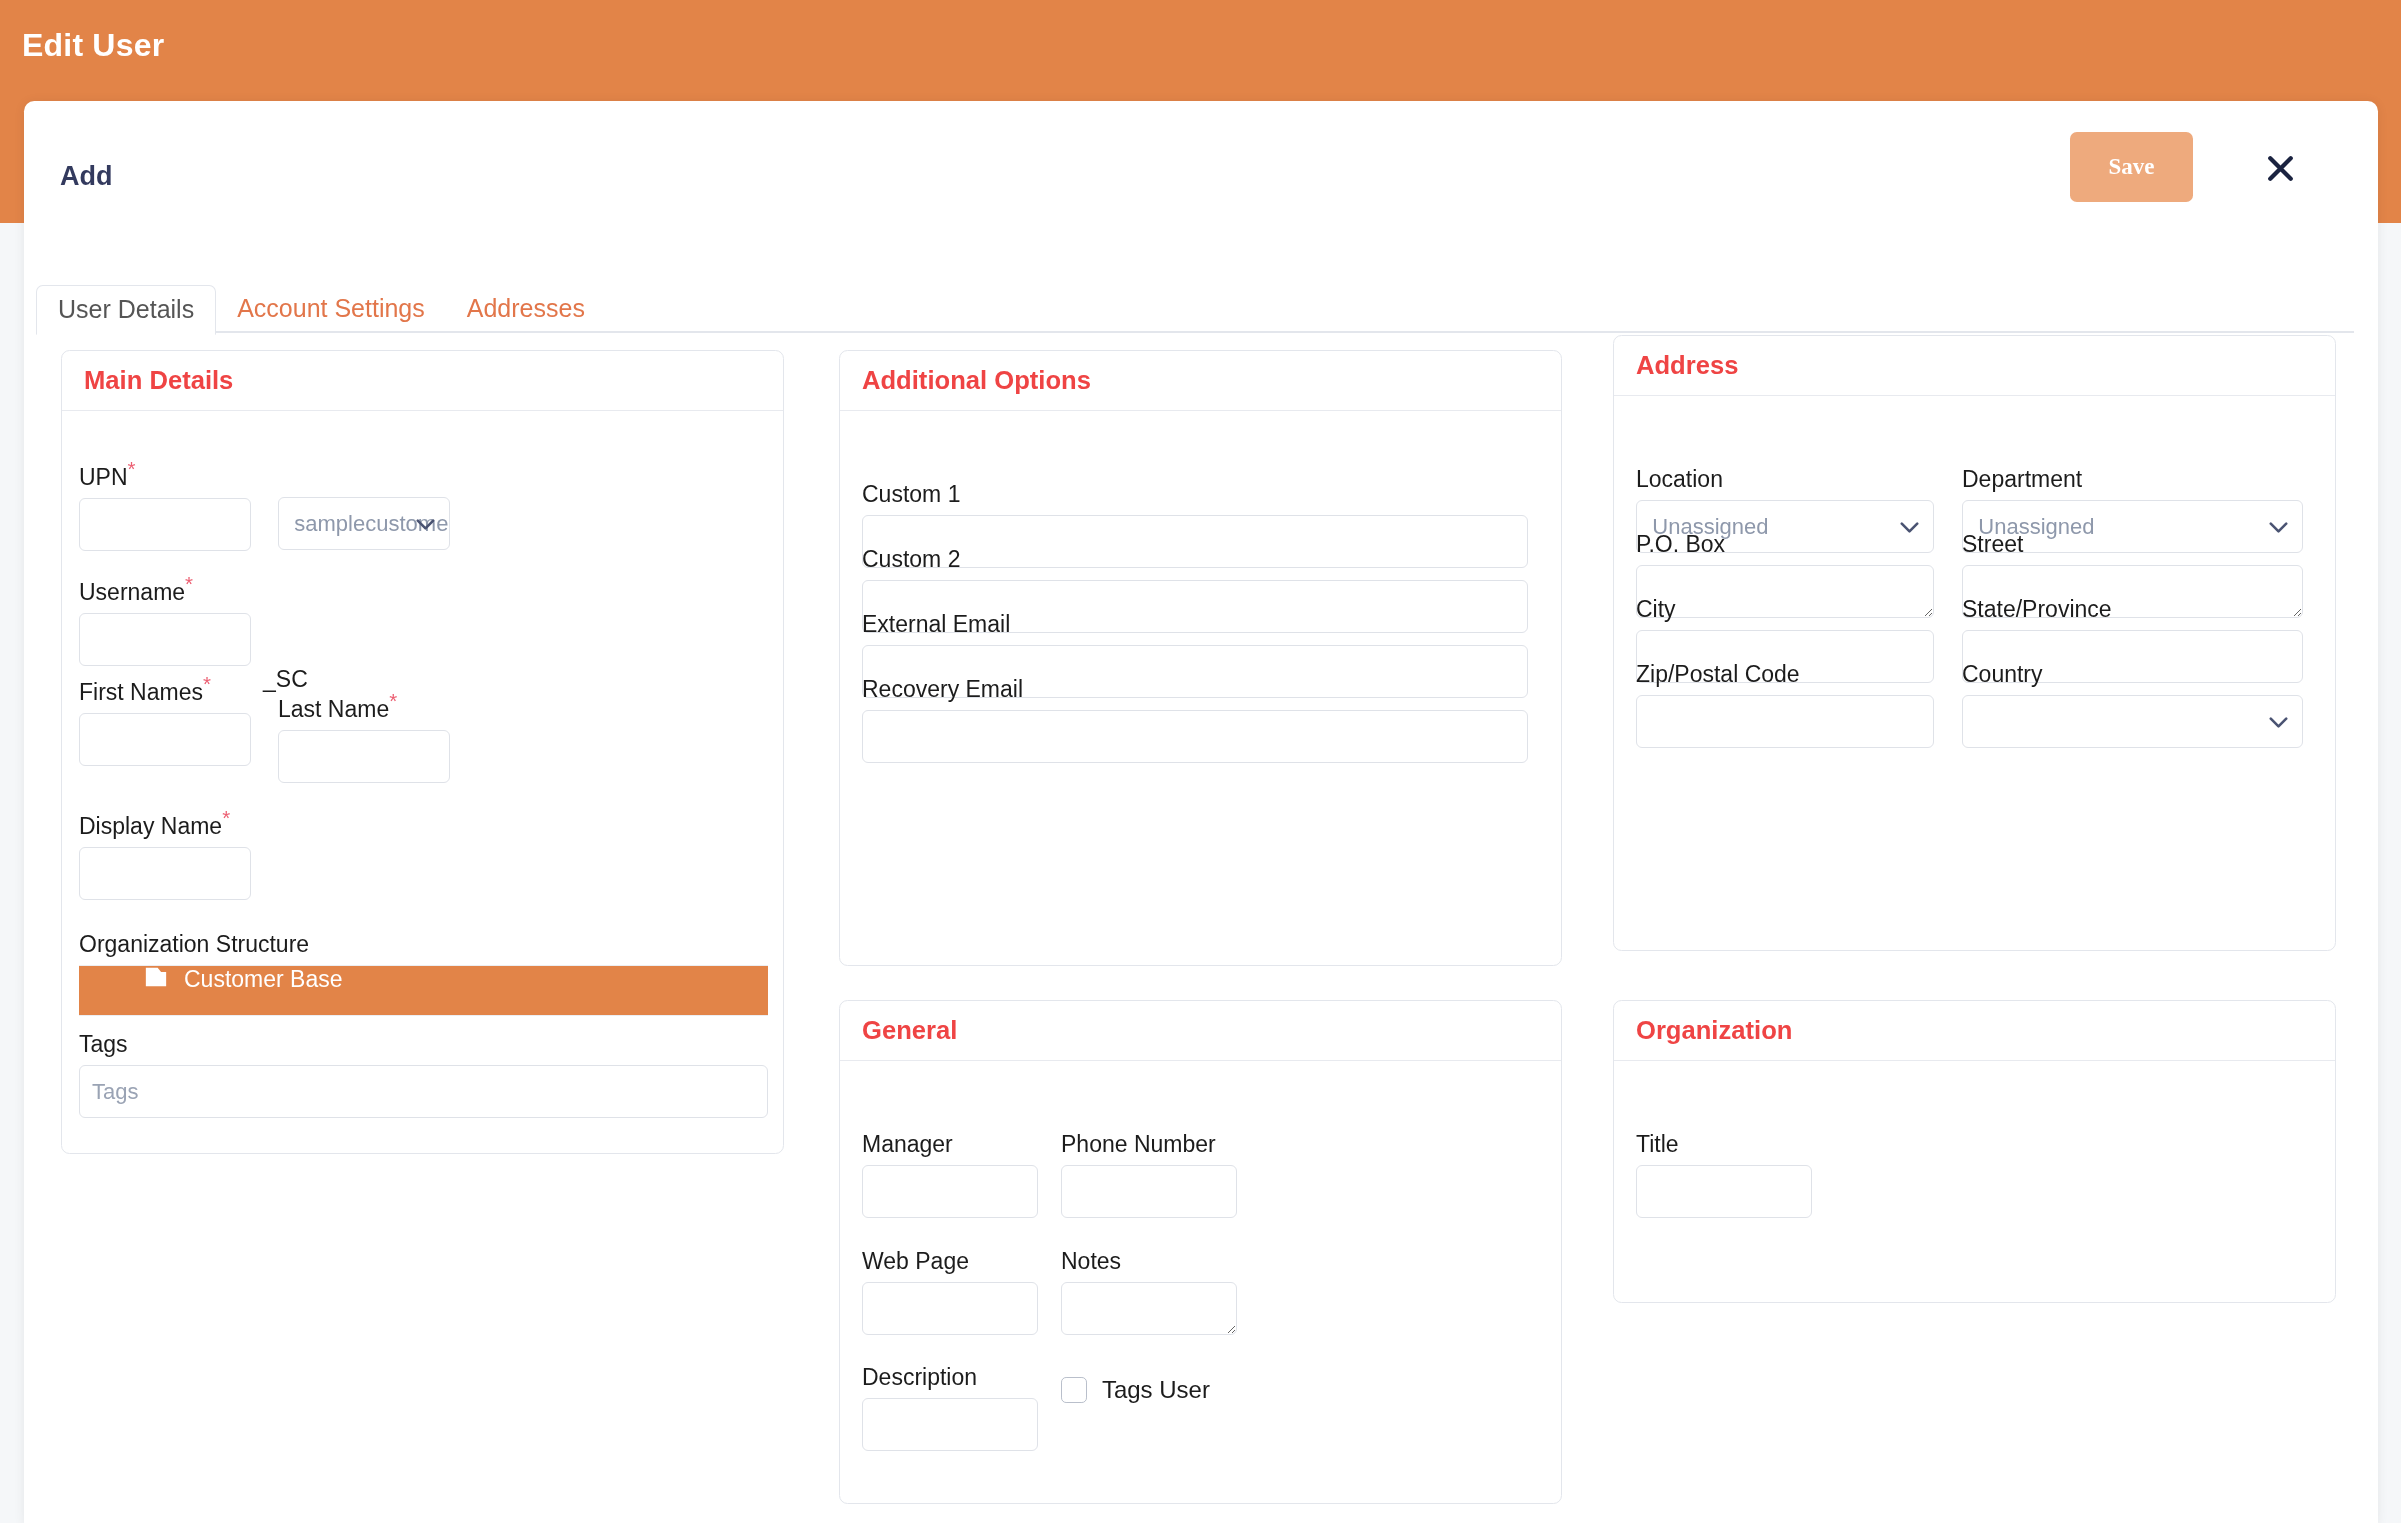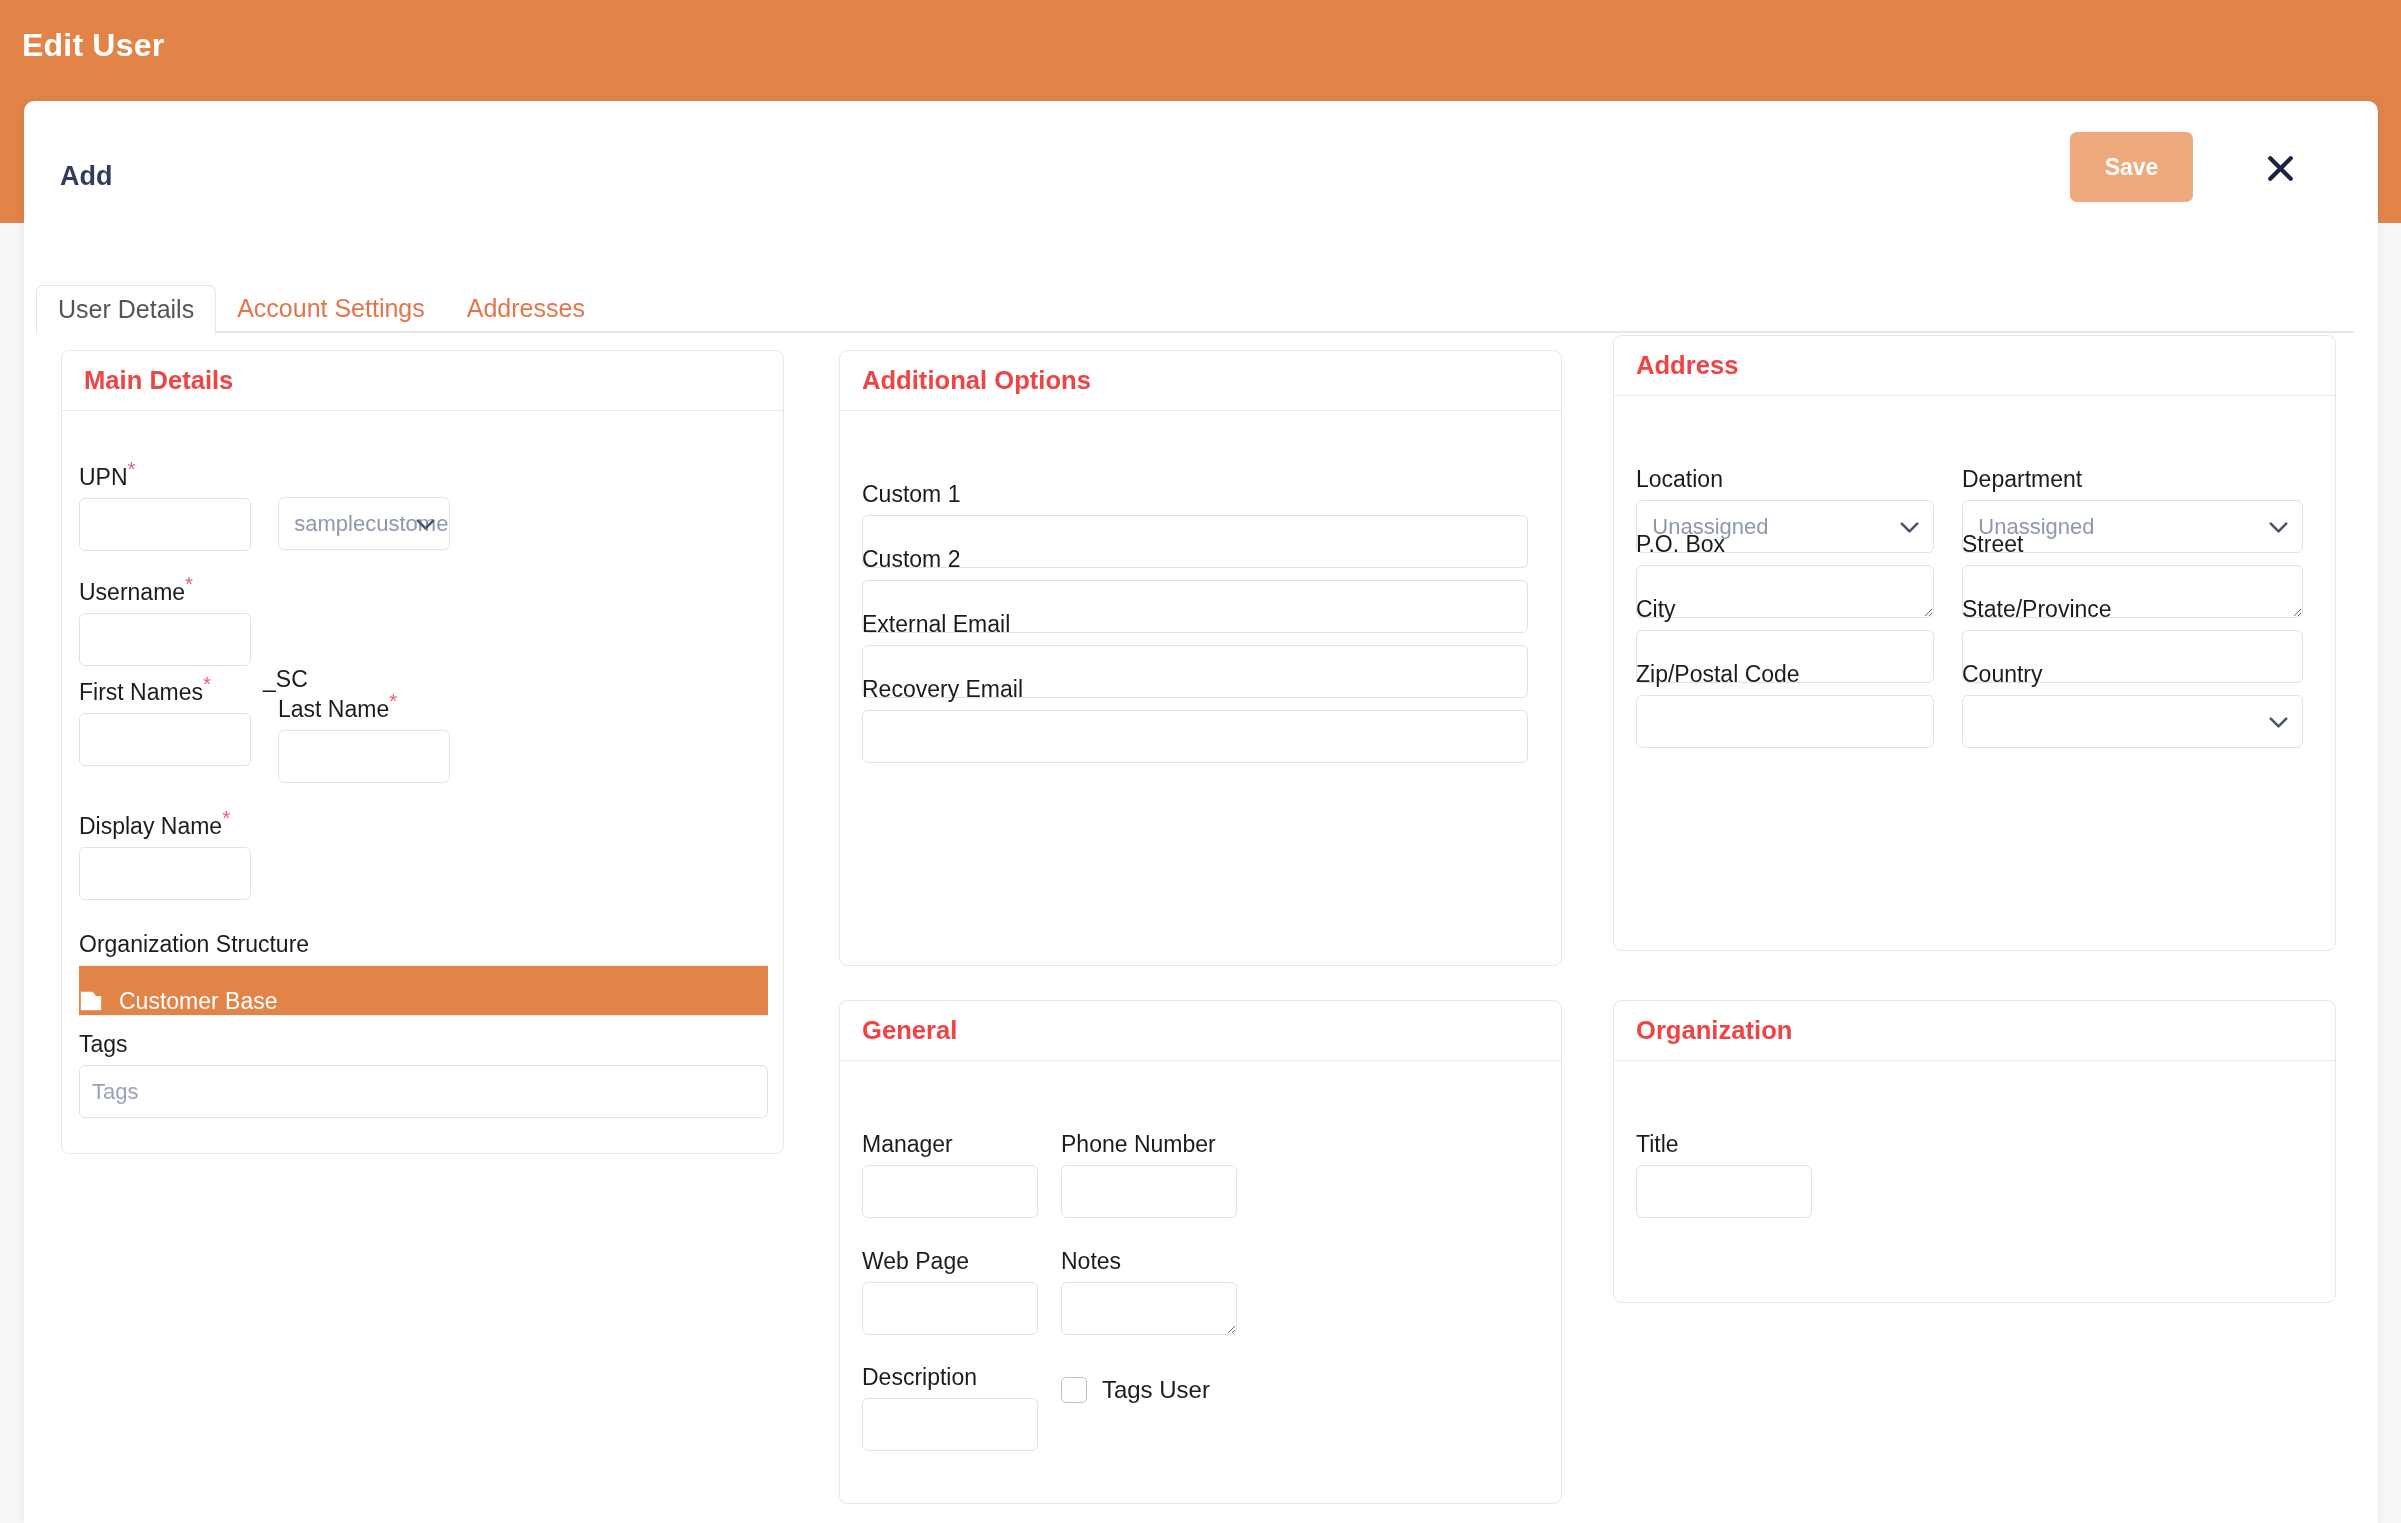--- a/index.html
+++ b/index.html
@@ -53,21 +53,21 @@
     color: #333a5e;
   }
   #save-button {
     position: absolute;
     left: 2070px; top: 132px;
     width: 123px; height: 70px;
     background: #eeaa7d;
     border: none;
     border-radius: 6.8px;
     color: #ffffff;
-    font-family: Liberation Sans, sans-serif;
+    font-family: Liberation Serif, serif;
     font-size: 23px;
     font-weight: bold;
     cursor: pointer;
   }
   #close-button {
     position: absolute;
     left: 2262px; top: 150px;
     width: 37px; height: 37px;
     background: transparent;
     border: none;
@@ -202,21 +202,22 @@
   #org-tree {
     width: 100%;
     background: #fafbfc;
     border-top: 1.7px solid #eceef2;
     border-bottom: 1.7px solid #eceef2;
   }
   #org-tree-row {
     height: 49px;
     background: #e28448;
     display: flex;
-    align-items: flex-end;
+    align-items: flex-start;
+    padding-left: 65px;
     cursor: pointer;
   }
   #org-tree-label {
     color: #ffffff;
     font-size: 23px;
     margin-left: 16px;
   }
 
   
   .cbox-wrap { position: absolute; display: flex; align-items: center; }

